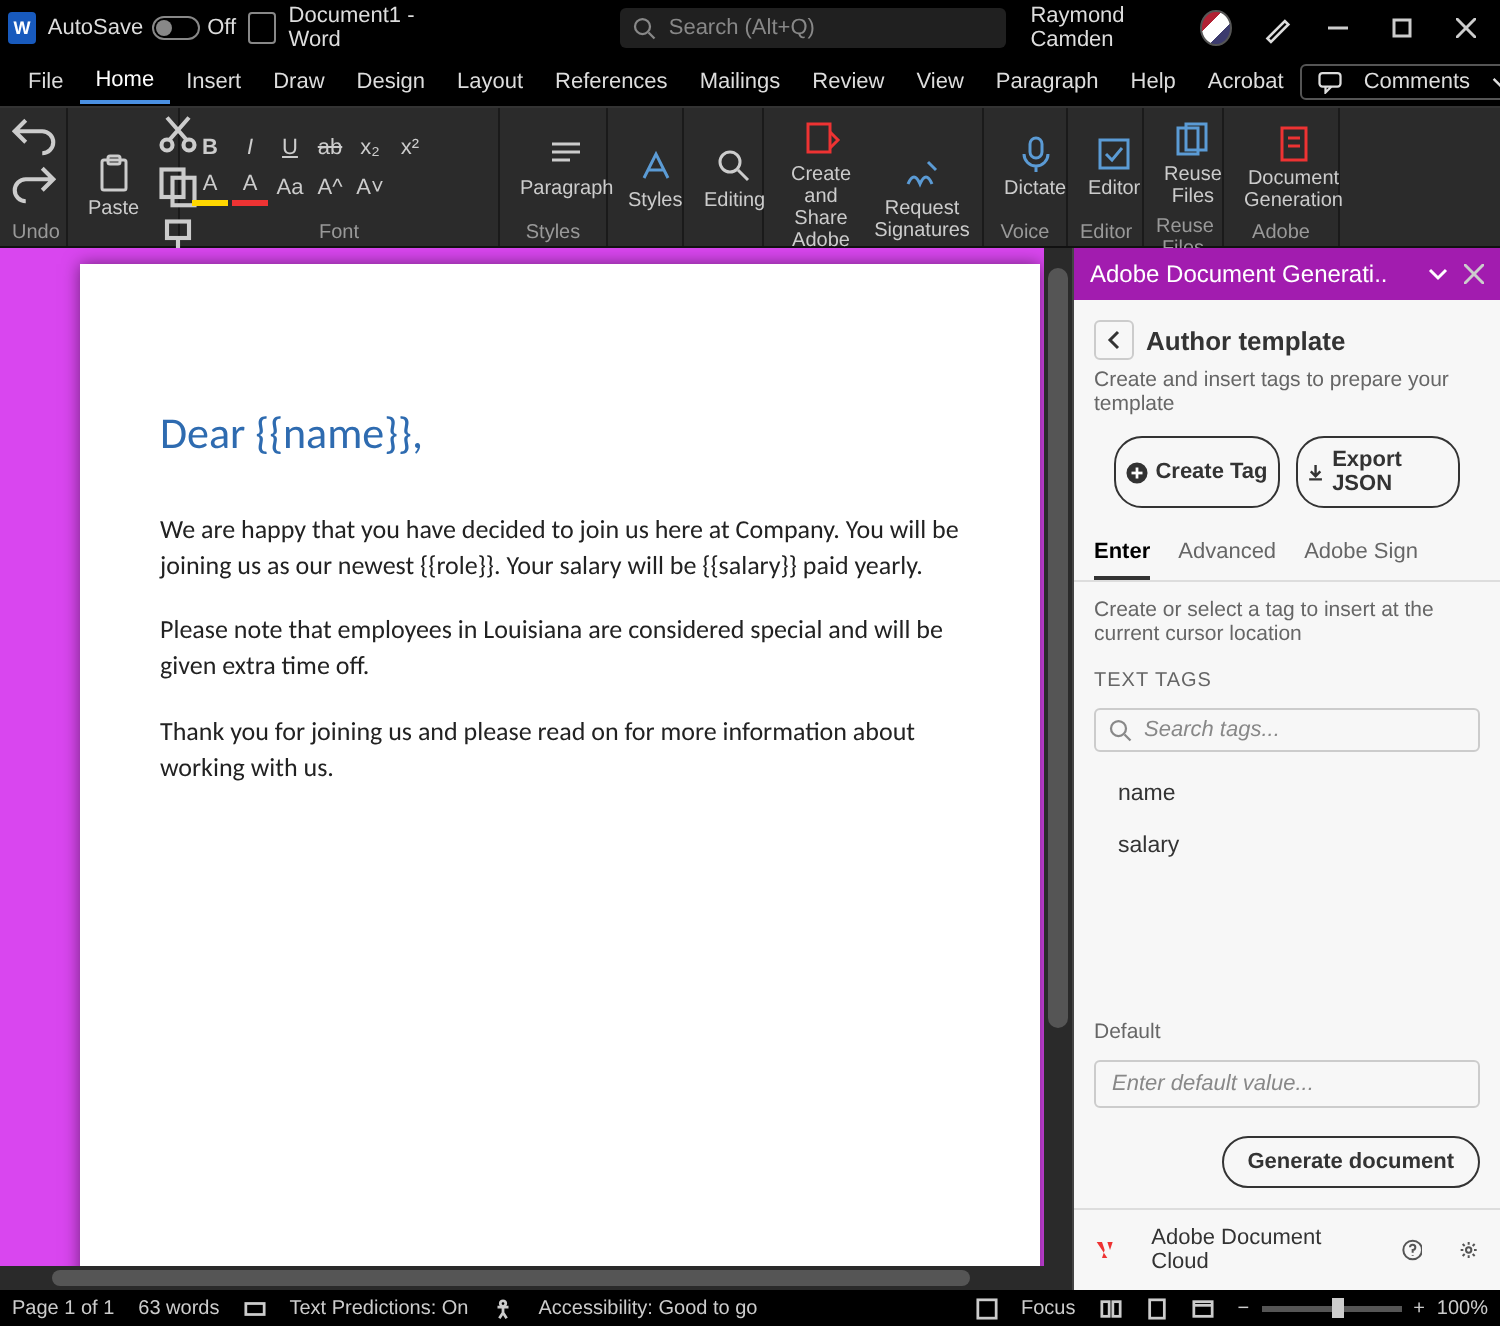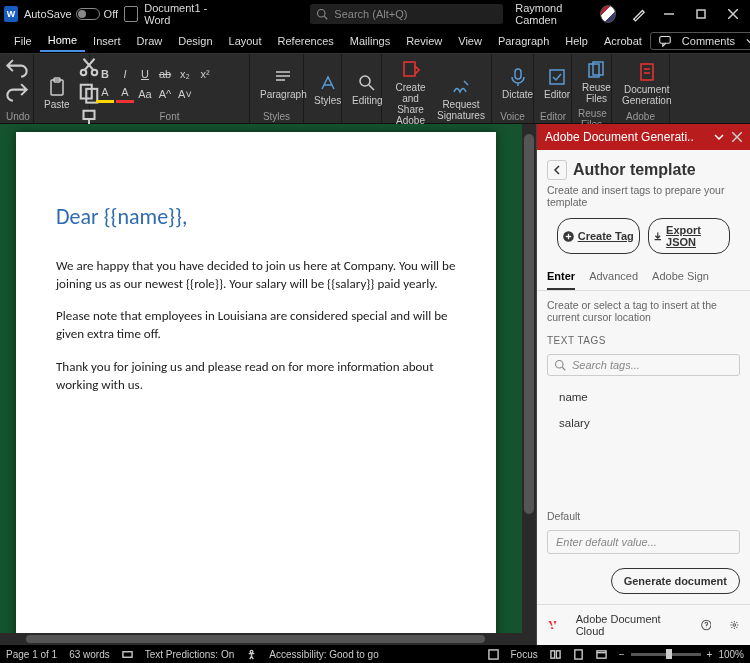--- a/index.html
+++ b/index.html
@@ -32,36 +32,36 @@
   .bigbtn { display: flex; flex-direction: column; align-items: center; gap: 2px; padding: 4px 4px; color: #ccc; font-size: 10px; text-align: center; line-height: 1.1; }
   .bigbtn .ico { width: 20px; height: 20px; }
   .fontbox { display: flex; flex-direction: column; gap: 2px; }
   .fontrow { display: flex; gap: 2px; align-items: center; }
   .fontsel { background: #3a3a3a; border: 1px solid #555; height: 18px; padding: 0 4px; color: #ddd; font-size: 10px; }
   .fontname { width: 110px; }
   .fontsize { width: 28px; }
   .fmtbtn { width: 18px; height: 18px; display: flex; align-items: center; justify-content: center; color: #ccc; font-size: 11px; }
 
   .mainrow { display: flex; height: calc(663px - 28px - 26px - 70px - 18px); }
-  .docarea { flex: 1; background: #14532d; position: relative; overflow: hidden; }
+  .docarea { flex: 1; background: #d946ef; position: relative; overflow: hidden; padding-left: 24px; }
   .page { background: #fff; color: #222; width: 480px; height: 620px; margin: 8px 0 0 16px; padding: 70px 40px; font-family: "Calibri", Arial, sans-serif; font-size: 13px; line-height: 1.4; box-shadow: 0 0 8px rgba(0,0,0,.5); }
   .page h1 { color: #2e6bb0; font-size: 22px; font-weight: 400; margin-bottom: 24px; }
   .page p { margin-bottom: 14px; }
   .vscroll { position: absolute; right: 0; top: 0; width: 14px; height: 100%; background: #2a2a2a; }
   .vscroll .thumb { position: absolute; left: 2px; right: 2px; top: 10px; height: 380px; background: #555; border-radius: 5px; }
   .hscroll { position: absolute; left: 0; right: 14px; bottom: 0; height: 12px; background: #2a2a2a; }
   .hscroll .thumb { position: absolute; top: 2px; bottom: 2px; left: 5%; width: 88%; background: #555; border-radius: 5px; }
 
   .panel { width: 214px; background: #f7f7f7; color: #333; display: flex; flex-direction: column; border-left: 1px solid #444; }
-  .panel-hdr { background: #b91c1c; color: #fff; padding: 6px 8px; display: flex; align-items: center; justify-content: space-between; font-size: 12px; text-align: right; }
+  .panel-hdr { background: #a21caf; color: #fff; padding: 6px 8px; display: flex; align-items: center; justify-content: space-between; font-size: 12px; text-align: right; }
   .panel-hdr .phx { color: #ccc; cursor: pointer; }
-  .panel-sub { display: flex; align-items: center; gap: 6px; padding: 10px 10px 4px 10px; font-weight: 600; font-size: 16px; }
+  .panel-sub { display: flex; align-items: center; gap: 6px; padding: 10px 10px 4px 10px; font-weight: 600; font-size: 13px; }
   .backbtn { width: 20px; height: 20px; border: 1px solid #ccc; border-radius: 3px; display: flex; align-items: center; justify-content: center; }
   .panel-desc { padding: 0 10px 10px; color: #666; font-size: 10.5px; }
-  .panel-btnrow { display: flex; gap: 8px; padding: 0 20px 10px; text-decoration: underline; }
+  .panel-btnrow { display: flex; gap: 8px; padding: 0 20px 10px; }
   .pillbtn { flex: 1; border: 1.5px solid #333; border-radius: 14px; padding: 5px 4px; display: flex; align-items: center; justify-content: center; gap: 4px; font-size: 11px; font-weight: 600; cursor: pointer; }
   .panel-tabs { display: flex; gap: 14px; padding: 0 10px; border-bottom: 1px solid #ddd; font-size: 11px; }
   .ptab { padding: 6px 0; color: #666; cursor: pointer; }
   .ptab.active { color: #000; border-bottom: 2px solid #333; font-weight: 600; }
   .phint { padding: 8px 10px; color: #666; font-size: 10.5px; }
   .psection { padding: 4px 10px; font-size: 10px; letter-spacing: 0.5px; color: #666; font-weight: 400; }
   .psearch { margin: 4px 10px; border: 1px solid #ccc; border-radius: 3px; display: flex; align-items: center; padding: 4px 6px; gap: 6px; color: #888; font-size: 11px; }
   .taglist { padding: 4px 0; }
   .tagitem { padding: 7px 22px; font-size: 11.5px; color: #333; cursor: pointer; }
   .pspacer { flex: 1; min-height: 40px; }

